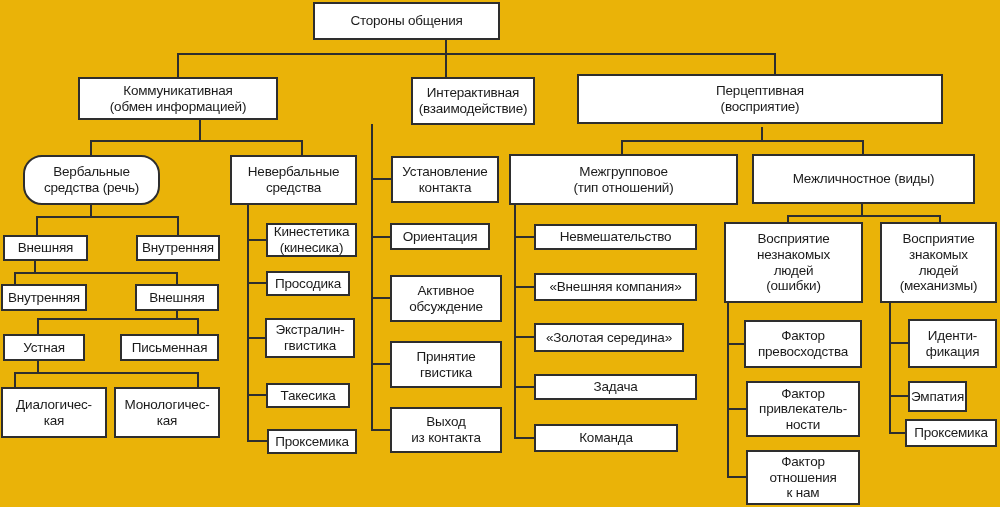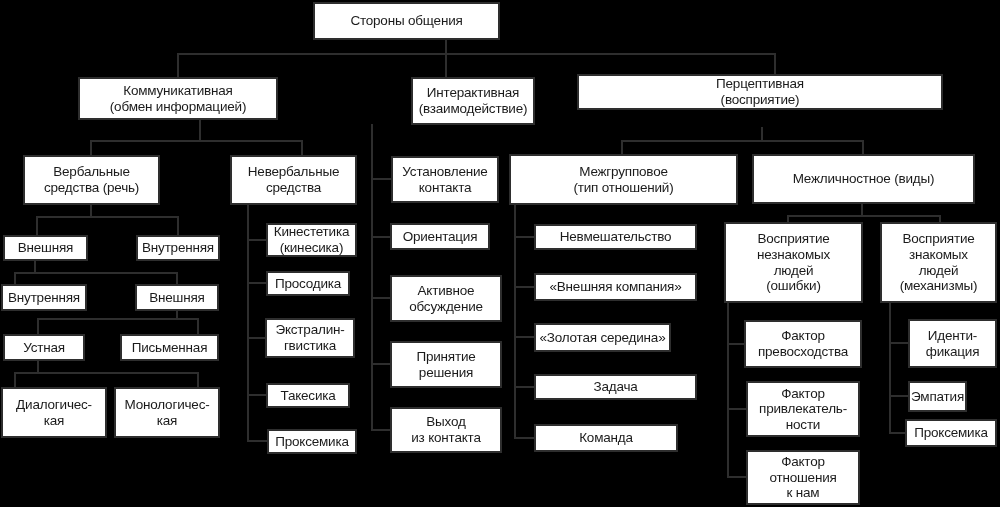--- a/index.html
+++ b/index.html
@@ -1,20 +1,20 @@
 <!DOCTYPE html>
 <html><head>
 <meta charset="utf-8">
 <style>
   html, body { margin: 0; padding: 0; background: #ffffff; }
   .canvas {
     position: relative;
     width: 1000px;
     height: 507px;
-    background: #000000;
+    background: #eab308;
     font-family: "Liberation Sans", "DejaVu Sans", sans-serif;
     overflow: hidden;
   }
   .node {
     position: absolute;
     box-sizing: border-box;
     background: #ffffff;
     border: 2px solid #2e2e2e;
     color: #1b1b1b;
     display: flex;
@@ -97,23 +97,23 @@
       <div class="line" style="left: 889px; top: 342px; width: 20px; height: 2px;"></div>
       <div class="line" style="left: 889px; top: 395px; width: 20px; height: 2px;"></div>
       <div class="line" style="left: 889px; top: 432px; width: 17px; height: 2px;"></div>
     </div>
   <div id="nodes-layer">
       <div class="node" style="left: 313px; top: 2px; width: 187px; height: 38px;">Стороны общения</div>
       <div class="node" style="left: 78px; top: 77px; width: 200px; height: 43px;">Коммуникативная
 (обмен информацией)</div>
       <div class="node" style="left: 367px; top: 77px; width: 124px; height: 48px; margin-left: 44px;">Интерактивная
 (взаимодействие)</div>
-      <div class="node" style="left: 577px; top: 74px; width: 366px; height: 36px;">Перцептивная
+      <div class="node" style="left: 577px; top: 74px; width: 366px; height: 50px;">Перцептивная
 (восприятие)</div>
-      <div class="node" style="left: 23px; top: 155px; width: 137px; height: 50px;">Вербальные
+      <div class="node" style="left: 23px; top: 155px; width: 137px; height: 50px; border-radius: 19px;">Вербальные
 средства (речь)</div>
       <div class="node" style="left: 230px; top: 155px; width: 127px; height: 50px;">Невербальные
 средства</div>
       <div class="node" style="left: 391px; top: 156px; width: 108px; height: 47px;">Установление
 контакта</div>
       <div class="node" style="left: 509px; top: 154px; width: 229px; height: 51px;">Межгрупповое
 (тип отношений)</div>
       <div class="node" style="left: 752px; top: 154px; width: 223px; height: 50px;">Межличностное (виды)</div>
       <div class="node" style="left: 3px; top: 235px; width: 85px; height: 26px;">Внешняя</div>
       <div class="node" style="left: 136px; top: 235px; width: 84px; height: 26px;">Внутренняя</div>
@@ -129,26 +129,26 @@
 (кинесика)</div>
       <div class="node" style="left: 266px; top: 271px; width: 84px; height: 25px;">Просодика</div>
       <div class="node" style="left: 265px; top: 318px; width: 90px; height: 40px;">Экстралин-
 гвистика</div>
       <div class="node" style="left: 266px; top: 383px; width: 84px; height: 25px;">Такесика</div>
       <div class="node" style="left: 267px; top: 429px; width: 90px; height: 25px;">Проксемика</div>
       <div class="node" style="left: 390px; top: 223px; width: 100px; height: 27px;">Ориентация</div>
       <div class="node" style="left: 390px; top: 275px; width: 112px; height: 47px;">Активное
 обсуждение</div>
       <div class="node" style="left: 390px; top: 341px; width: 112px; height: 47px;">Принятие
-решения</div>
+гвистика</div>
       <div class="node" style="left: 390px; top: 407px; width: 112px; height: 46px;">Выход
 из контакта</div>
       <div class="node" style="left: 534px; top: 224px; width: 163px; height: 26px;">Невмешательство</div>
       <div class="node" style="left: 534px; top: 273px; width: 163px; height: 28px;">«Внешняя компания»</div>
-      <div class="node" style="left: 534px; top: 323px; width: 137px; height: 29px;">«Золотая середина»</div>
+      <div class="node" style="left: 534px; top: 323px; width: 150px; height: 29px;">«Золотая середина»</div>
       <div class="node" style="left: 534px; top: 374px; width: 163px; height: 26px;">Задача</div>
       <div class="node" style="left: 534px; top: 424px; width: 144px; height: 28px;">Команда</div>
       <div class="node" style="left: 724px; top: 222px; width: 139px; height: 81px;">Восприятие
 незнакомых
 людей
 (ошибки)</div>
       <div class="node" style="left: 880px; top: 222px; width: 117px; height: 81px;">Восприятие
 знакомых
 людей
 (механизмы)</div>

